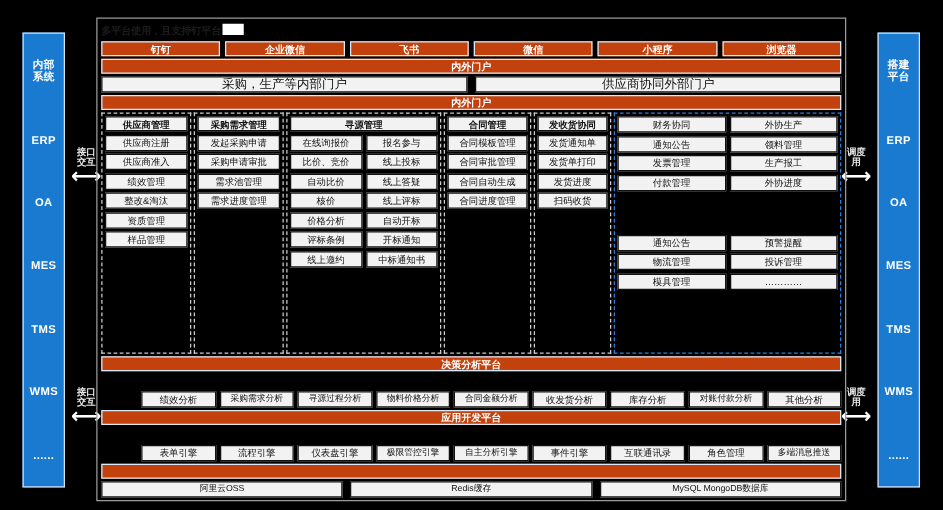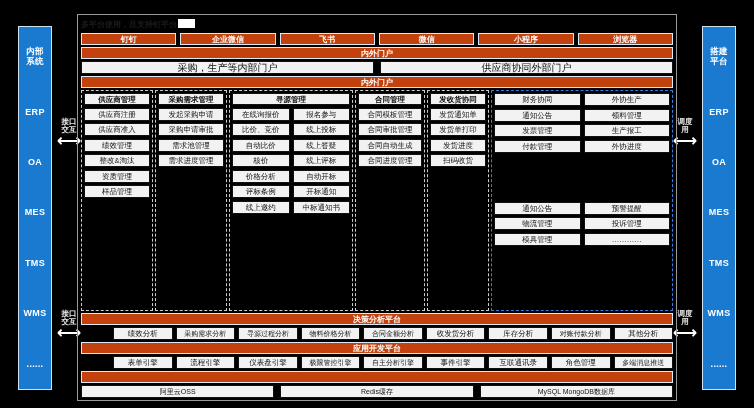--- a/index.html
+++ b/index.html
@@ -86,21 +86,21 @@
   .g1{width:72px;flex:0 0 72px;}
   .g2{width:72px;flex:0 0 72px;}
   .g3{width:124px;flex:0 0 124px;}
   .g4{width:70px;flex:0 0 70px;}
   .g5{width:72px;flex:0 0 72px;}
   .g6{width:62px;flex:0 0 62px;}
   .g7{flex:1 1 auto;min-width:0;}
 
   
   .platform{margin-top:2px;}
-  .chiprow{display:flex;gap:3px;margin-top:2px;padding-left:32px;}
+  .chiprow{display:flex;gap:3px;margin-top:16px;padding-left:32px;}
   .chiprow .wbox{flex:1;height:13px;line-height:12px;}
 
   .infra{display:flex;gap:6px;margin-top:2px;}
   .infra .wbox{flex:1;height:13px;line-height:12px;}
 
   .nowrapfit{font-size:7px;}
 </style>
 </head>
 <body>
 

